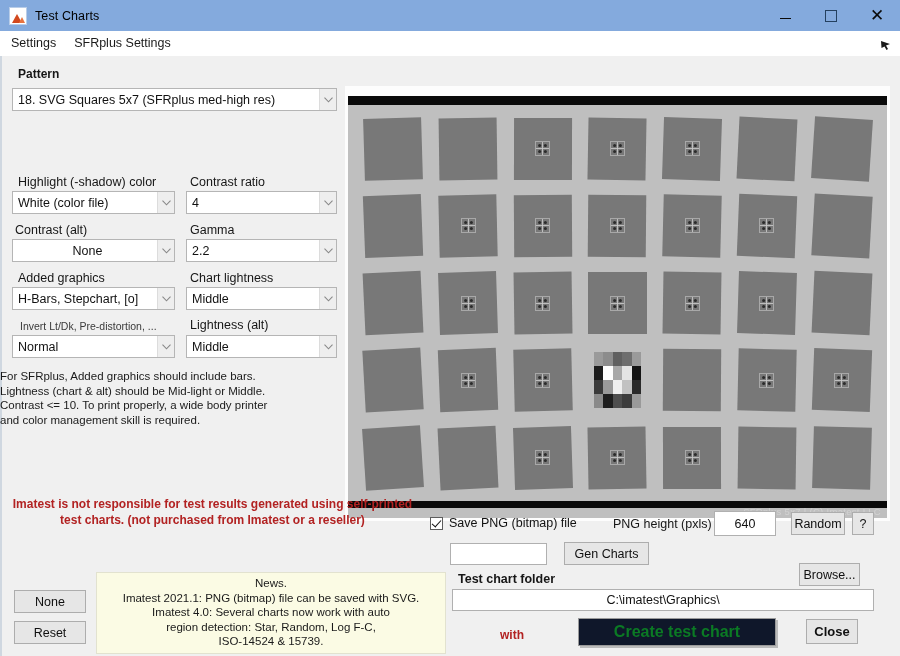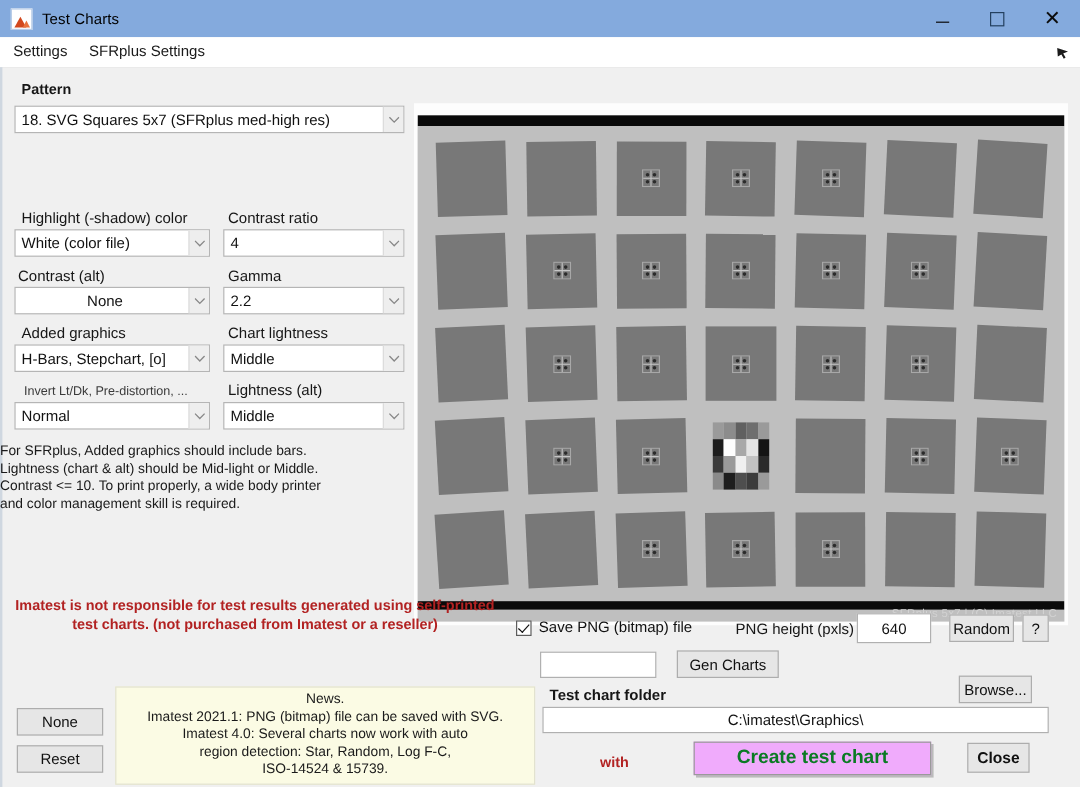--- a/index.html
+++ b/index.html
@@ -125,21 +125,21 @@
     display:flex;align-items:center;justify-content:center;
   }
   .txtfield.left{justify-content:flex-start;padding-left:5px;}
 
   .btn{
     position:absolute;background:#e6e6e6;border:1px solid #adadad;
     box-sizing:border-box;font-size:12.5px;color:#101010;
     display:flex;align-items:center;justify-content:center;cursor:default;
   }
   .btn-green{
-    background:#f0abfc;border:1px solid #9a9a9a;
+    background:#0f172a;border:1px solid #9a9a9a;
     font-size:16px;font-weight:bold;color:#0b7a24;
     box-shadow:2px 2px 0 rgba(0,0,0,.22);
   }
   .btn-bold{font-weight:bold;font-size:13px;}
 
   .news{
     position:absolute;background:#fbfbe4;border:1px solid #e2e2cf;
     box-sizing:border-box;font-size:11.5px;color:#1a1a1a;line-height:14.5px;
     text-align:center;padding-top:3px;
   }

